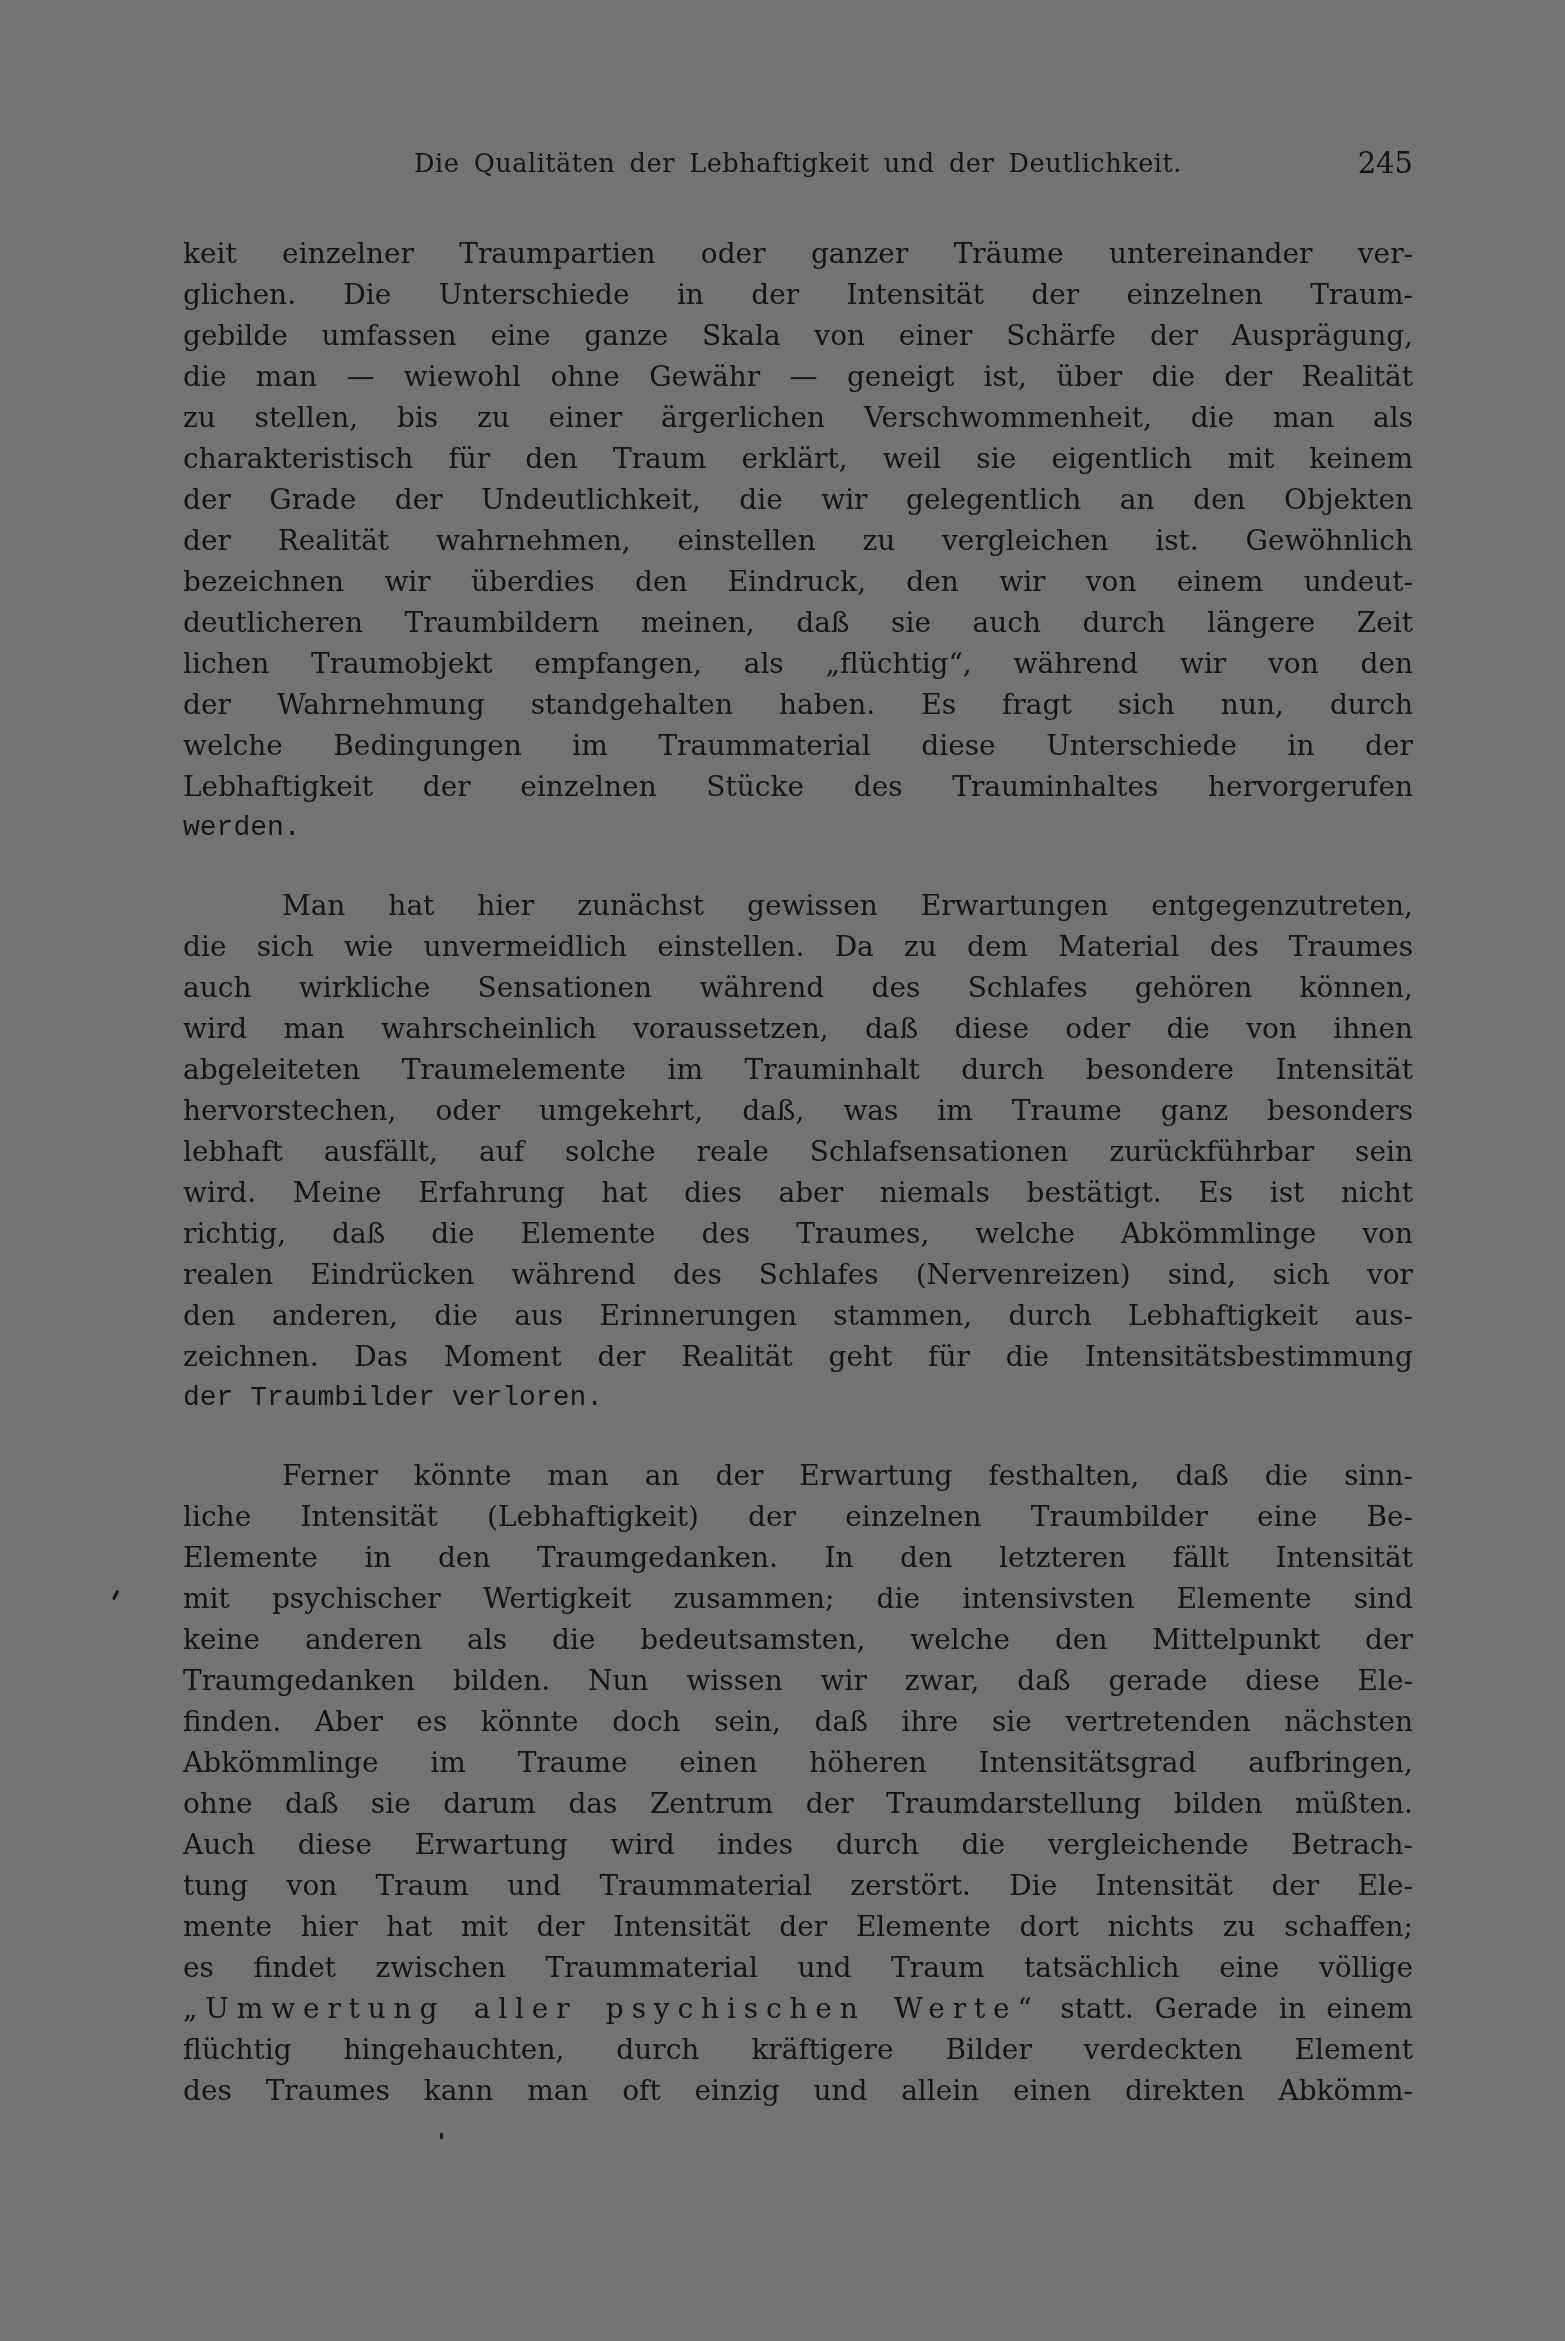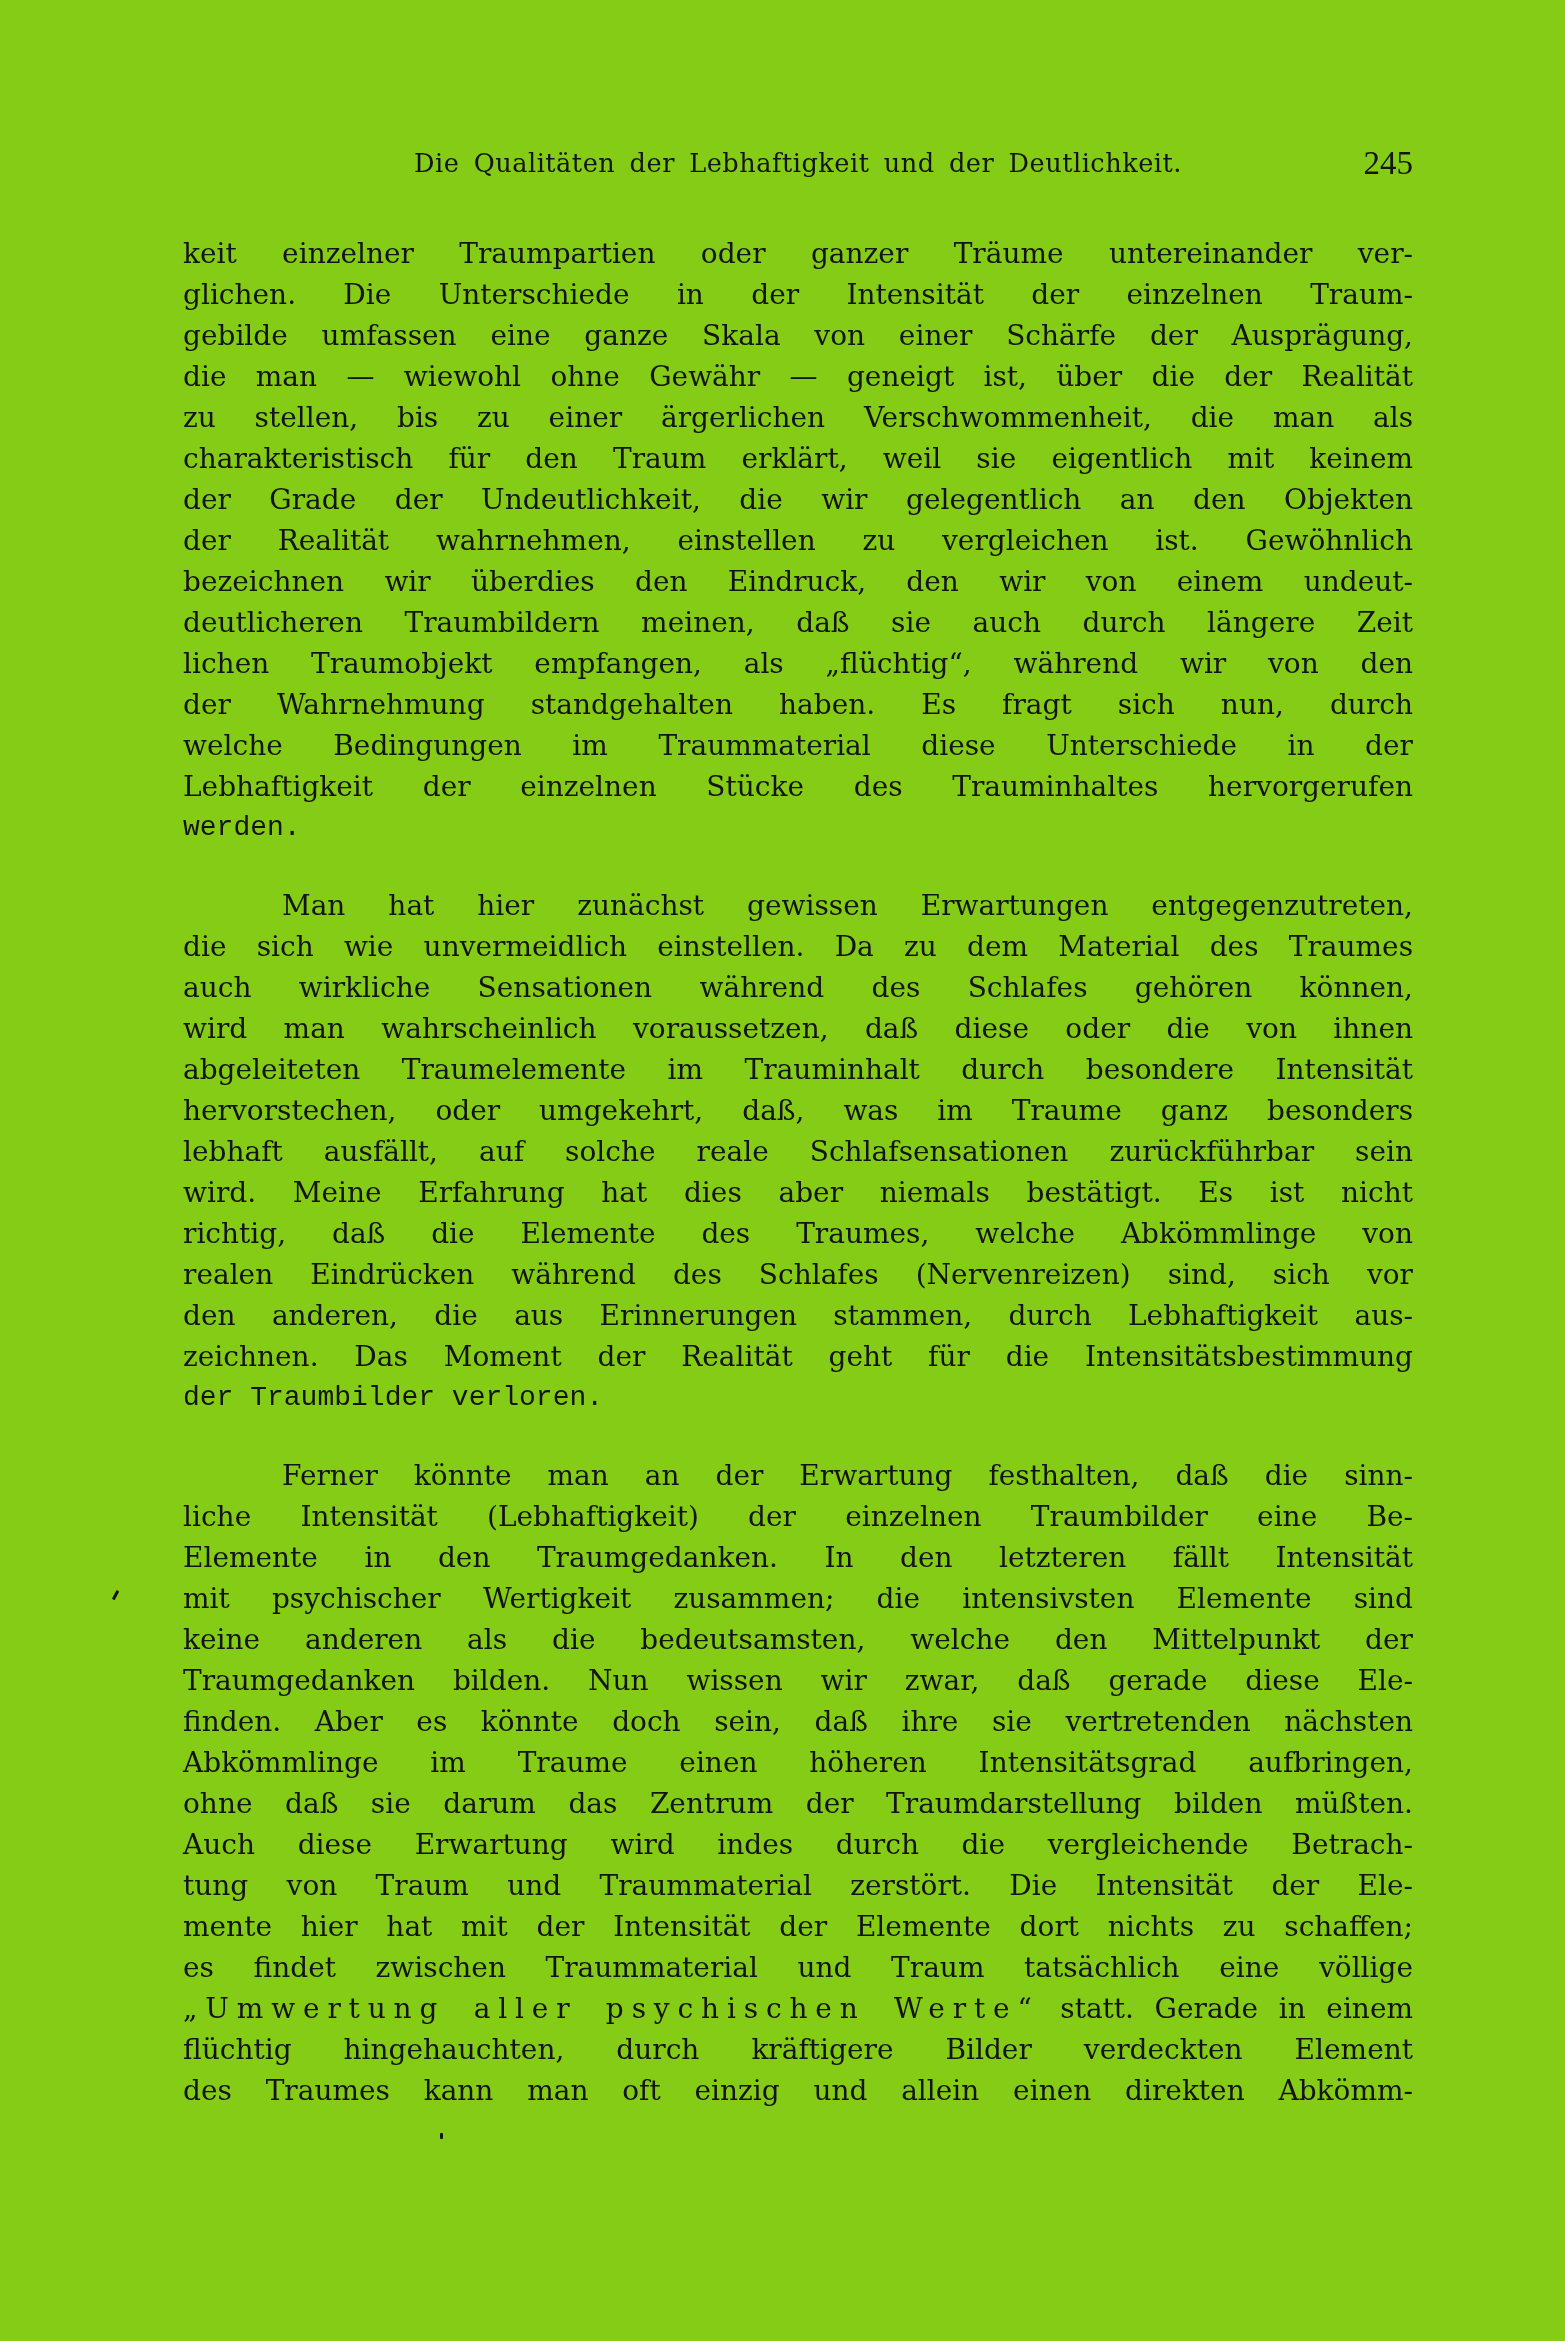--- a/index.html
+++ b/index.html
@@ -5,21 +5,21 @@
   html, body {
     margin: 0;
     padding: 0;
     background: #e8e8e8;
   }
   .page {
     position: relative;
     width: 1565px;
     height: 2341px;
     margin: 0 auto;
-    background: #84cc16;
+    background: #737373;
     color: #141414;
     font-family: "DejaVu Serif", "Liberation Serif", serif;
     overflow: hidden;
   }
   .running-header {
     position: absolute;
     top: 144px;
     left: 183px;
     width: 1230px;
     height: 38px;
@@ -32,23 +32,22 @@
     font-size: 25.6px;
     line-height: 38px;
     word-spacing: 5.7px;
     letter-spacing: 0.5px;
     white-space: nowrap;
   }
   .page-number {
     position: absolute;
     right: 0;
     top: 0;
-    font-size: 33px;
+    font-size: 29px;
     line-height: 38px;
-    font-family: Liberation Serif, serif;
   }
   .page-body {
     position: absolute;
     top: 233px;
     left: 183px;
     width: 1230px;
   }
   .line {
     height: 41px;
     line-height: 41px;

